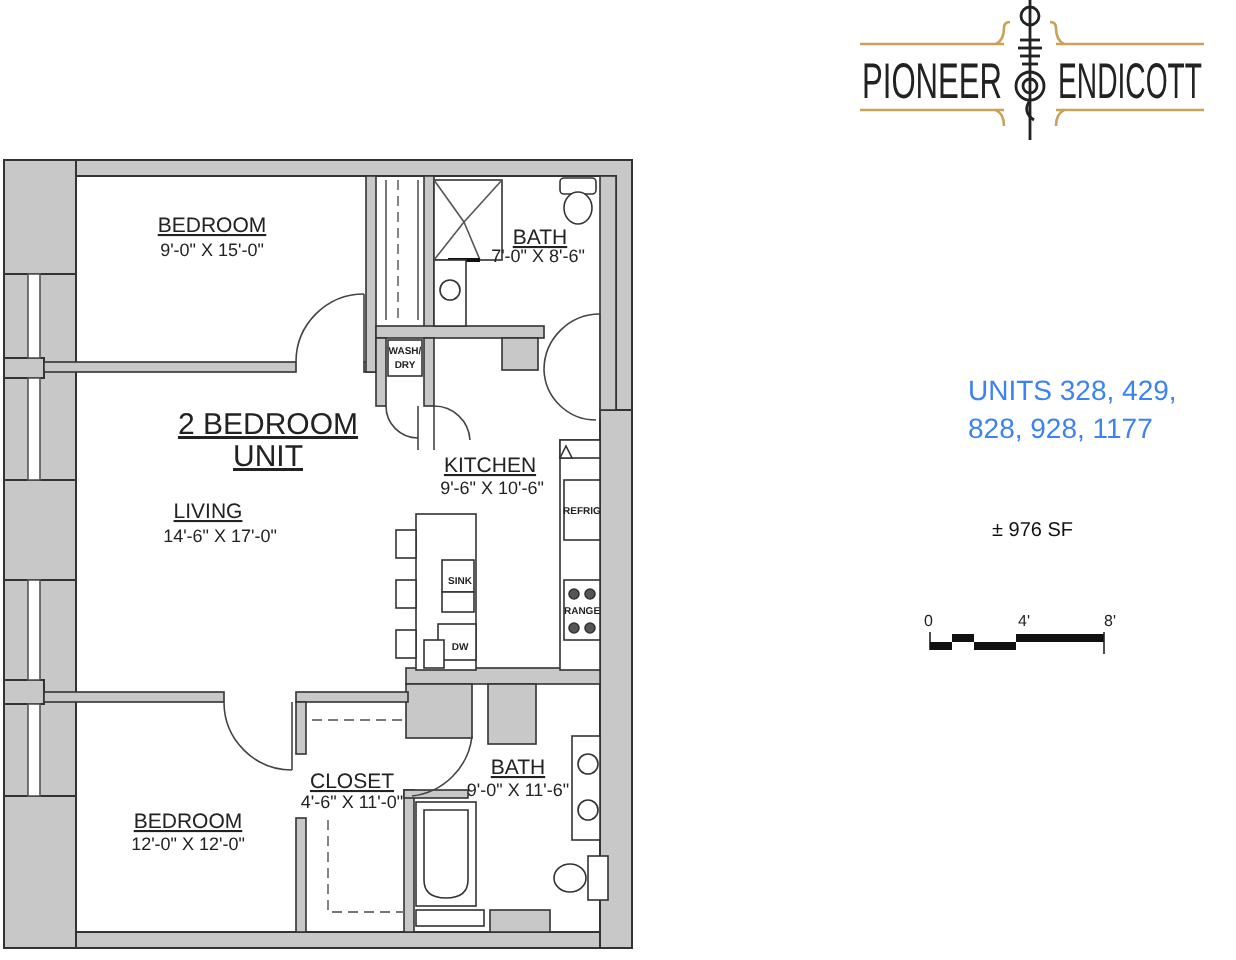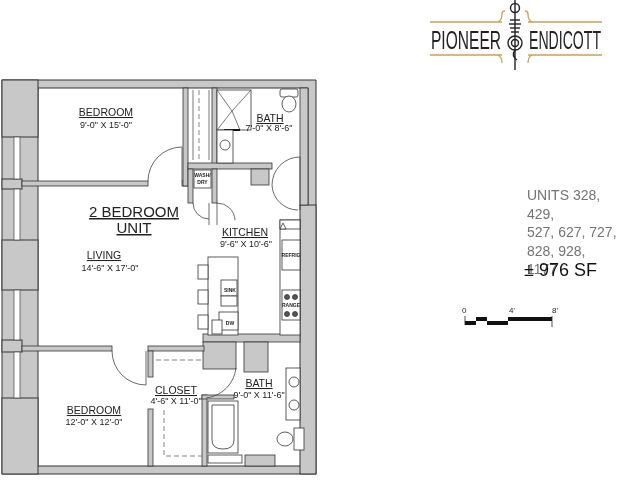--- a/index.html
+++ b/index.html
@@ -4,22 +4,22 @@
   <style>
     html, body { margin: 0; padding: 0; background: #ffffff; }
     body { width: 618px; height: 480px; position: relative; overflow: hidden; font-family: "Liberation Sans", sans-serif; color: #1a1a1a; }
     #plan { position: absolute; left: 0; top: 0; }
     .lbl { font-family: "Liberation Sans", sans-serif; fill: #222; }
     .title-lbl { font-size: 15px; }
     .room { font-size: 10.5px; }
     .dim { font-size: 9px; }
     .tiny { font-size: 5px; font-weight: bold; }
     .brand { position: absolute; left: 420px; top: 0; width: 198px; height: 70px; }
-    .units { position: absolute; left: 527px; top: 186px; font-size: 14px; line-height: 18.5px; color: #737373; }
-    .sf { position: absolute; left: 524px; top: 260px; font-size: 18px; color: #111; }
+    .units { position: absolute; left: 484px; top: 186px; font-size: 14px; line-height: 18.5px; color: #3b82f6; }
+    .sf { position: absolute; left: 496px; top: 260px; font-size: 10px; color: #111; }
     .scale { position: absolute; left: 455px; top: 300px; }
   </style>
 </head>
 <body>
 
 <svg class="brand" width="198" height="70" viewBox="0 0 198 70">
 
   <g stroke="#c9a15a" stroke-width="1.3" fill="none">
     <line x1="10" y1="22" x2="82" y2="22"></line>
     <path d="M78 22 q4 -2 4 -8 q0 -3 3 -3"></path>
@@ -41,21 +41,20 @@
     <circle cx="95" cy="43" r="7"></circle>
     <circle cx="95" cy="43" r="3.5"></circle>
     <path d="M95 50 q-4 6 2 10"></path>
   </g>
   <text x="46" y="49" text-anchor="middle" font-family="Liberation Sans, sans-serif" font-size="25" textLength="70" lengthAdjust="spacingAndGlyphs" fill="#222">PIONEER</text>
   <text x="145" y="49" text-anchor="middle" font-family="Liberation Sans, sans-serif" font-size="25" textLength="72" lengthAdjust="spacingAndGlyphs" fill="#222">ENDICOTT</text>
 </svg>
 
 <div class="units">
   <div>UNITS 328, 429,</div>
-  <div>527, 627, 727,</div>
   <div>828, 928, 1177</div>
 </div>
 <div class="sf">± 976 SF</div>
 
 <svg class="scale" width="120" height="30" viewBox="0 0 120 30">
   <text x="7" y="13" font-family="Liberation Sans, sans-serif" font-size="8" fill="#222">0</text>
   <text x="54" y="13" font-family="Liberation Sans, sans-serif" font-size="8" fill="#222">4'</text>
   <text x="97" y="13" font-family="Liberation Sans, sans-serif" font-size="8" fill="#222">8'</text>
   <line x1="10" y1="16" x2="10" y2="25" stroke="#222" stroke-width="0.8"></line>
   <rect x="10" y="21" width="11" height="4" fill="#111"></rect>

